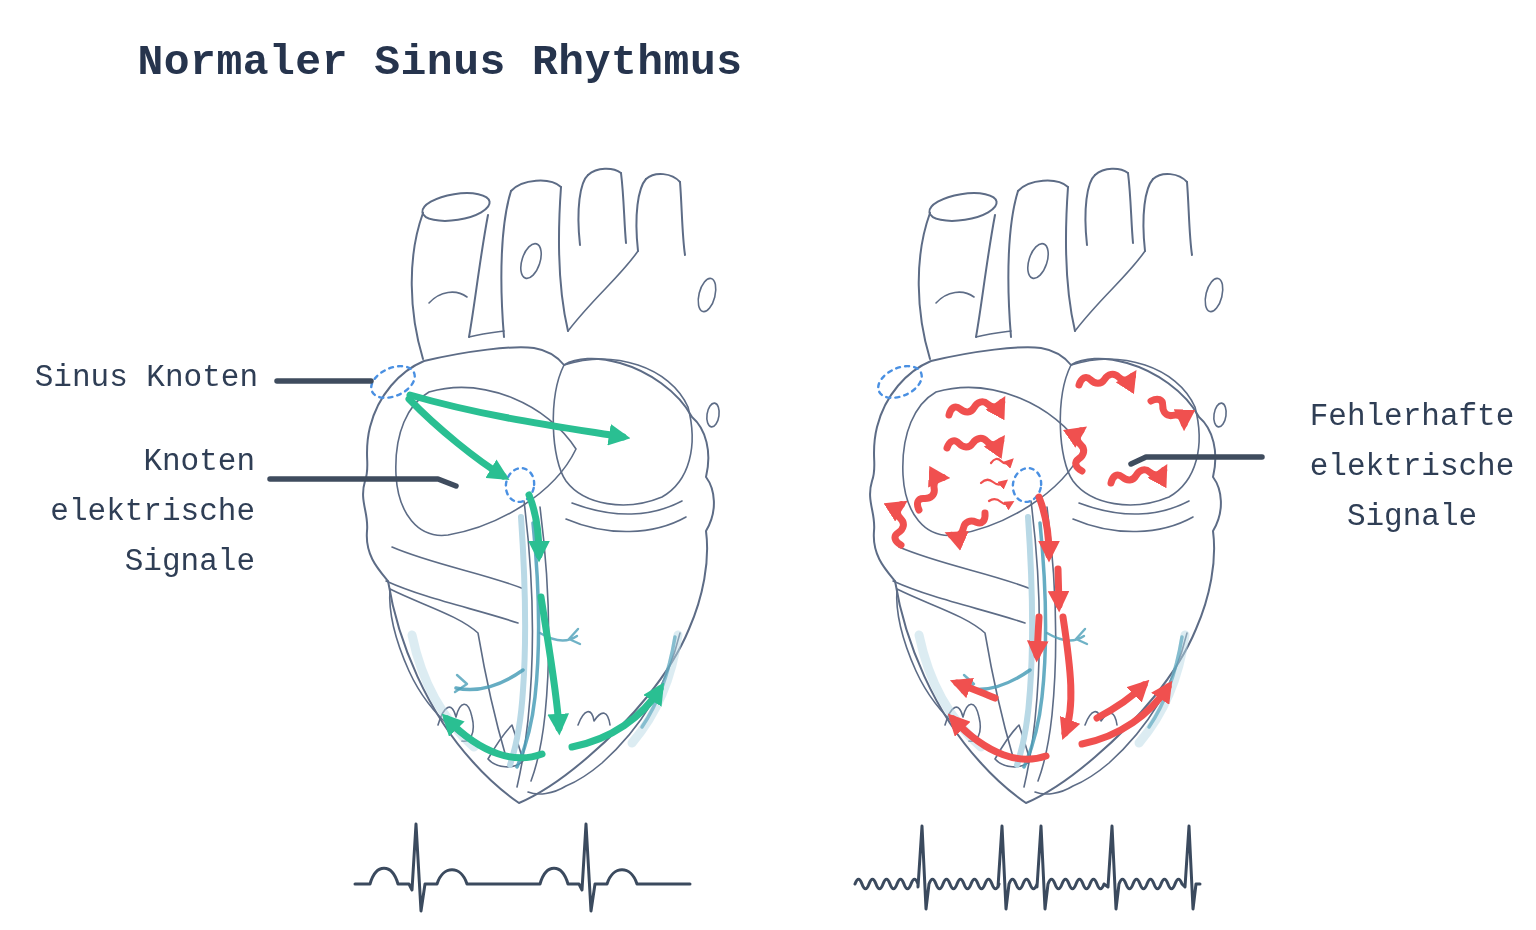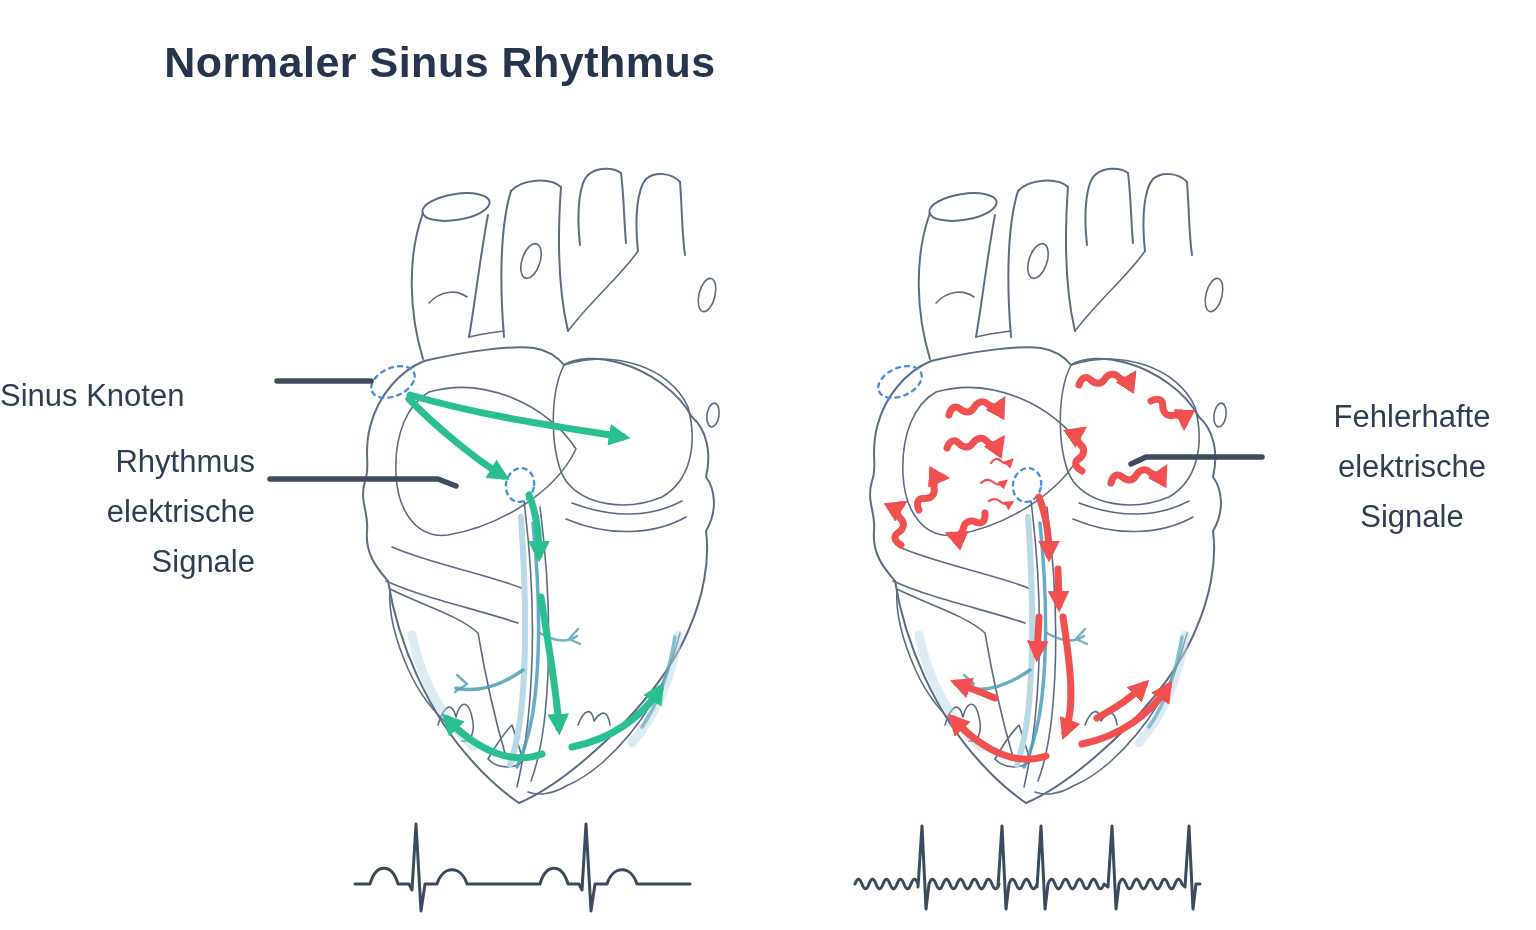--- a/index.html
+++ b/index.html
@@ -3,27 +3,27 @@
 <meta charset="utf-8">
 <style>
   :root{
     --title:#26344d; --label:#2f3e55; --leader_line:#3f4c5e; --heart_outline:#5d6c86;
     --normal_signal:#2abf92; --faulty_signal:#f0504f; --node_marker:#4a90e2;
     --conduction_fiber:#4b9fb8; --conduction_fiber_light:#b9d9e6; --ecg:#3b4a5e; --bg:#ffffff;
   }
   html,body{margin:0;padding:0;background:#e8e8e8;}
   #stage{
     position:relative;width:1536px;height:930px;background:var(--bg);
-    font-family:Liberation Sans, sans-serif;overflow:hidden;margin:0 auto;
+    font-family:Liberation Mono, monospace;overflow:hidden;margin:0 auto;
   }
   .title{position:absolute;font-size:43px;font-weight:700;color:var(--title);text-align:center;letter-spacing:.5px;}
   #title-left{left:0;top:38px;width:880px;}
   #title-right{left:876px;top:38px;width:400px;}
   .lbl{position:absolute;font-size:31px;color:var(--label);line-height:50px;}
-  #lbl-sinus{left:0;top:376px;width:258px;line-height:40px;}
+  #lbl-sinus{left:0;top:358px;width:258px;text-align:right;line-height:40px;}
   #lbl-normal{left:0;top:437px;width:255px;text-align:right;}
   #lbl-faulty{left:1288px;top:392px;width:248px;text-align:center;}
   svg{position:absolute;left:0;top:0;}
   .outline{fill:none;stroke:var(--heart_outline);stroke-width:2;stroke-linecap:round;stroke-linejoin:round;}
   .body-fill{fill:#fff;stroke:var(--heart_outline);stroke-width:2;stroke-linejoin:round;}
   .thin{stroke-width:1.6;}
   .shade{fill:none;stroke:var(--conduction_fiber_light);stroke-width:9;stroke-linecap:round;opacity:.5;}
   .cf-light{fill:none;stroke:var(--conduction_fiber_light);stroke-width:6;stroke-linecap:round;}
   .cf-teal{fill:none;stroke:var(--conduction_fiber);stroke-width:3.5;stroke-linecap:round;opacity:.85;}
   .cf-twig{fill:none;stroke:var(--conduction_fiber);stroke-width:2.4;stroke-linecap:round;opacity:.8;}
@@ -39,21 +39,21 @@
 </head>
 <body>
 
 <div id="stage">
 
   <div class="title" id="title-left">Normaler Sinus Rhythmus</div>
 
   <div class="lbl" id="lbl-sinus">Sinus Knoten</div>
 
   <div class="lbl" id="lbl-normal">
-    <div>Rhythmus</div>
+    <div>Knoten</div>
     <div>elektrische</div>
     <div>Signale</div>
   </div>
 
   <div class="lbl" id="lbl-faulty">
     <div>Fehlerhafte</div>
     <div>elektrische</div>
     <div>Signale</div>
   </div>
 

